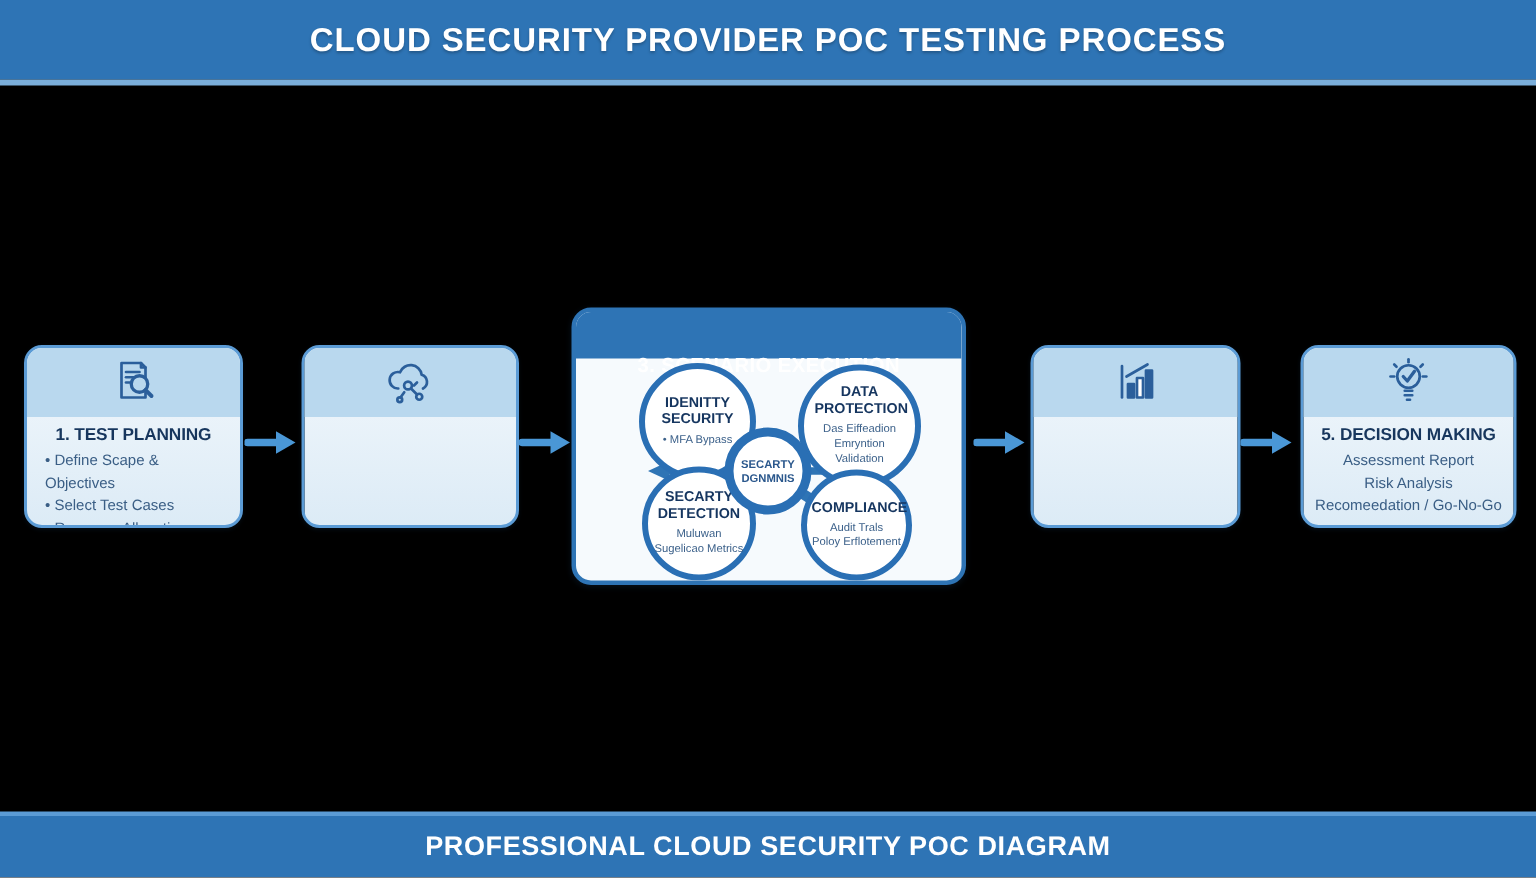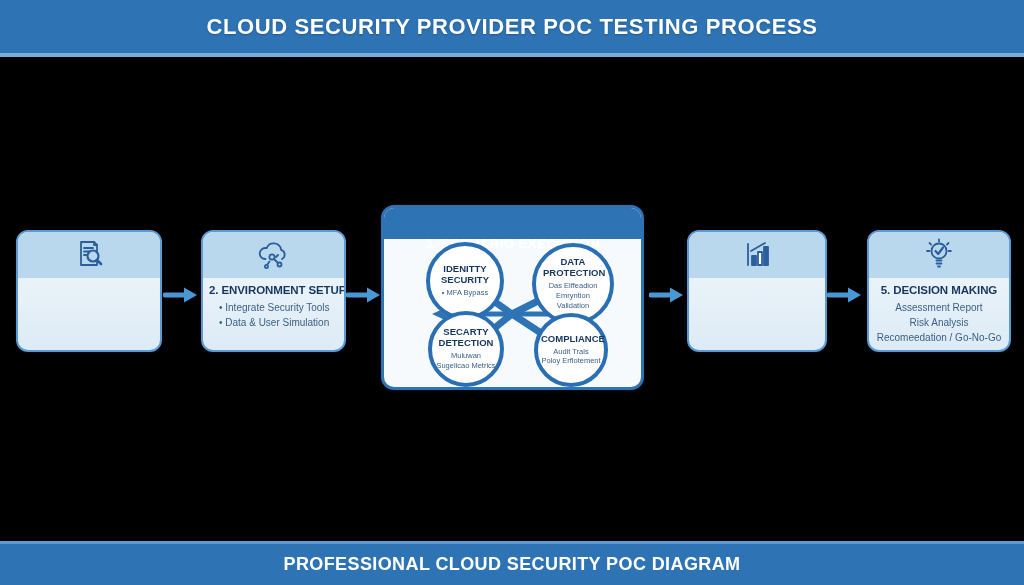--- a/index.html
+++ b/index.html
@@ -69,44 +69,45 @@
       <svg width="36" height="36" viewBox="0 0 36 36" fill="none" stroke="#2b5f9b" stroke-width="1.8" stroke-linecap="round" stroke-linejoin="round">
         <path d="M10 5 h13 l3 3 v20 h-16 z"></path>
         <path d="M23 5 v3 h3"></path>
         <line x1="13" y1="11" x2="22" y2="11"></line>
         <line x1="13" y1="14.5" x2="22" y2="14.5"></line>
         <line x1="13" y1="18" x2="18" y2="18"></line>
         <circle cx="22" cy="19" r="5.5" stroke-width="2.2" fill="#b9d8ee"></circle>
         <line x1="26" y1="23" x2="30" y2="27" stroke-width="2.6"></line>
       </svg>
     </div>
+    <div class="stage-body">
+      <div class="stage-title">1. TEST PLANNING</div>
+      <div class="stage-lines">
+        <span>• Define Scape &amp; Objectives</span>
+        <span>• Select Test Cases</span>
+        <span>• Resource Allocation</span>
+      </div>
+    </div>
   </div>
 
   <svg class="flow-arrow" style="left:163px;top:284px;" viewBox="0 0 36 22">
     <line x1="2" y1="11" x2="24" y2="11" stroke="#4a97d6" stroke-width="5" stroke-linecap="round"></line>
     <polygon points="34,11 21,3.5 21,18.5" fill="#4a97d6"></polygon>
   </svg>
 
   <div class="stage align-left" style="left:201px;top:230px;width:141px;height:118px;">
     <div class="stage-icon-area">
       <svg width="38" height="36" viewBox="0 0 38 36" fill="none" stroke="#2b5f9b" stroke-width="1.8" stroke-linecap="round" stroke-linejoin="round">
         <path d="M10.5 22 a5.5 5.5 0 1 1 1.2-10.8 a7.5 7.5 0 0 1 14.4 1.6 a5 5 0 0 1 .9 9.2"></path>
         <circle cx="17" cy="20" r="2.6"></circle>
         <path d="M19 22 l4 4 m0 -8 l-2 2"></path>
         <circle cx="24.5" cy="27.5" r="2"></circle>
         <path d="M14.5 24.5 l-2.5 3.5"></path>
         <circle cx="11.5" cy="29.5" r="1.6"></circle>
       </svg>
-    </div>
-    <div class="stage-body">
-      <div class="stage-title">2. ENVIRONMENT SETUP</div>
-      <div class="stage-lines" style="padding-left:10px;">
-        <span>• Integrate Security Tools</span>
-        <span>• Data &amp; User Simulation</span>
-      </div>
     </div>
   </div>
 
   <svg class="flow-arrow" style="left:346px;top:284px;" viewBox="0 0 36 22">
     <line x1="2" y1="11" x2="24" y2="11" stroke="#4a97d6" stroke-width="5" stroke-linecap="round"></line>
     <polygon points="34,11 21,3.5 21,18.5" fill="#4a97d6"></polygon>
   </svg>
 
   <div class="scenario">
     <div class="scenario-header">
@@ -150,20 +151,26 @@
       </div>
 
       <div class="sc-circle" style="left:150px;top:74px;width:74px;height:74px;">
         <div class="sc-circle-title">COMPLIANCE</div>
         <div class="sc-circle-lines">
           <span>Audit Trals</span>
           <span>Poloy Erflotement</span>
         </div>
       </div>
 
+      <div class="sc-center" style="left:99px;top:46px;width:58px;height:58px;">
+        <div class="sc-center-text">
+          <span>SECARTY</span>
+          <span>DGNMNIS</span>
+        </div>
+      </div>
     </div>
   </div>
 
   <svg class="flow-arrow" style="left:649px;top:284px;" viewBox="0 0 36 22">
     <line x1="2" y1="11" x2="24" y2="11" stroke="#4a97d6" stroke-width="5" stroke-linecap="round"></line>
     <polygon points="34,11 21,3.5 21,18.5" fill="#4a97d6"></polygon>
   </svg>
 
   <div class="stage align-center" style="left:687px;top:230px;width:136px;height:118px;">
     <div class="stage-icon-area">

